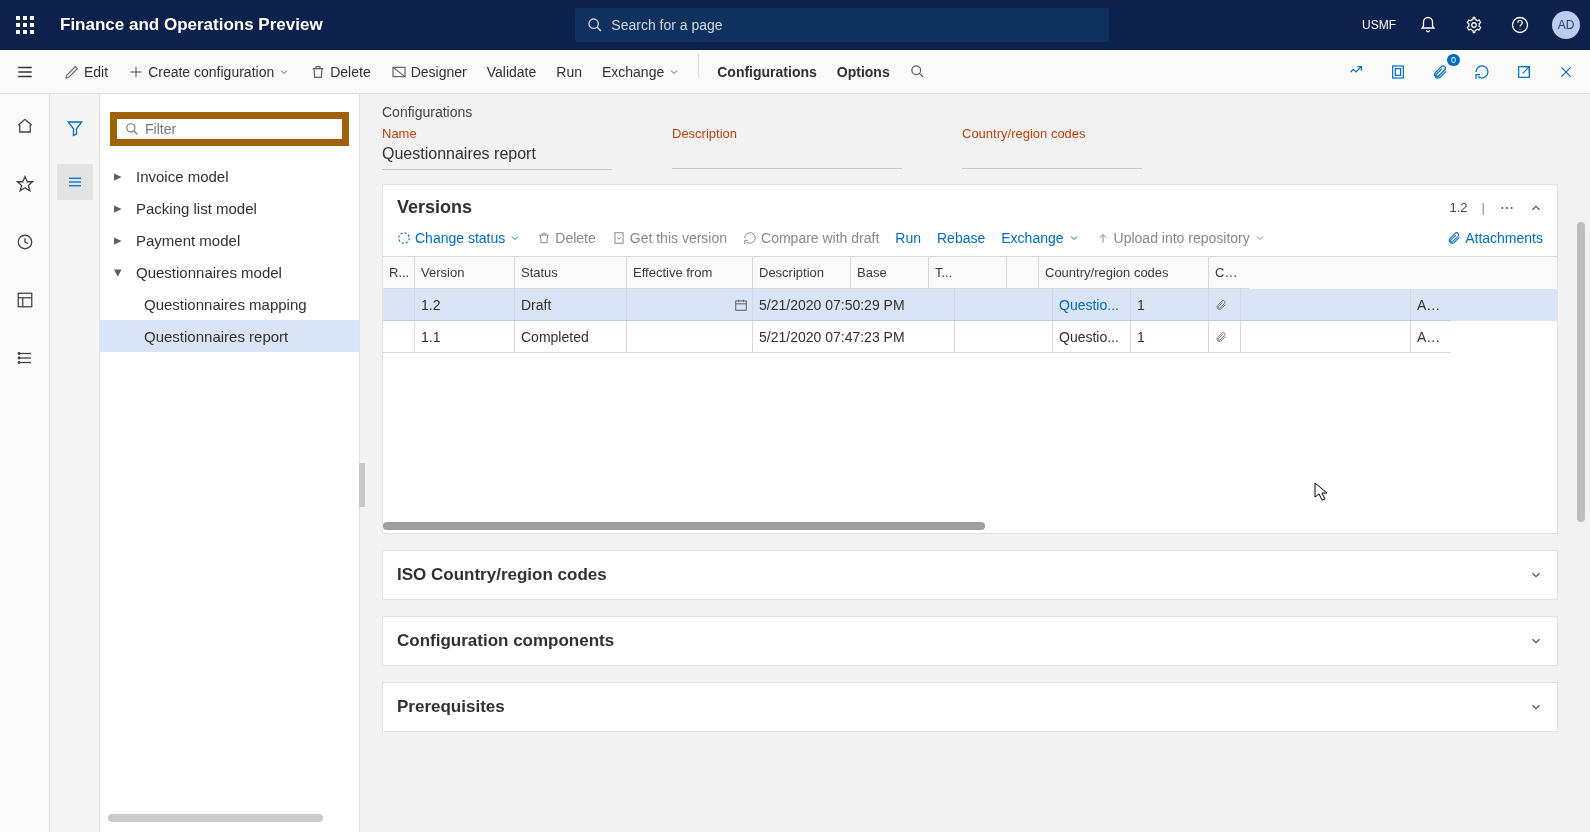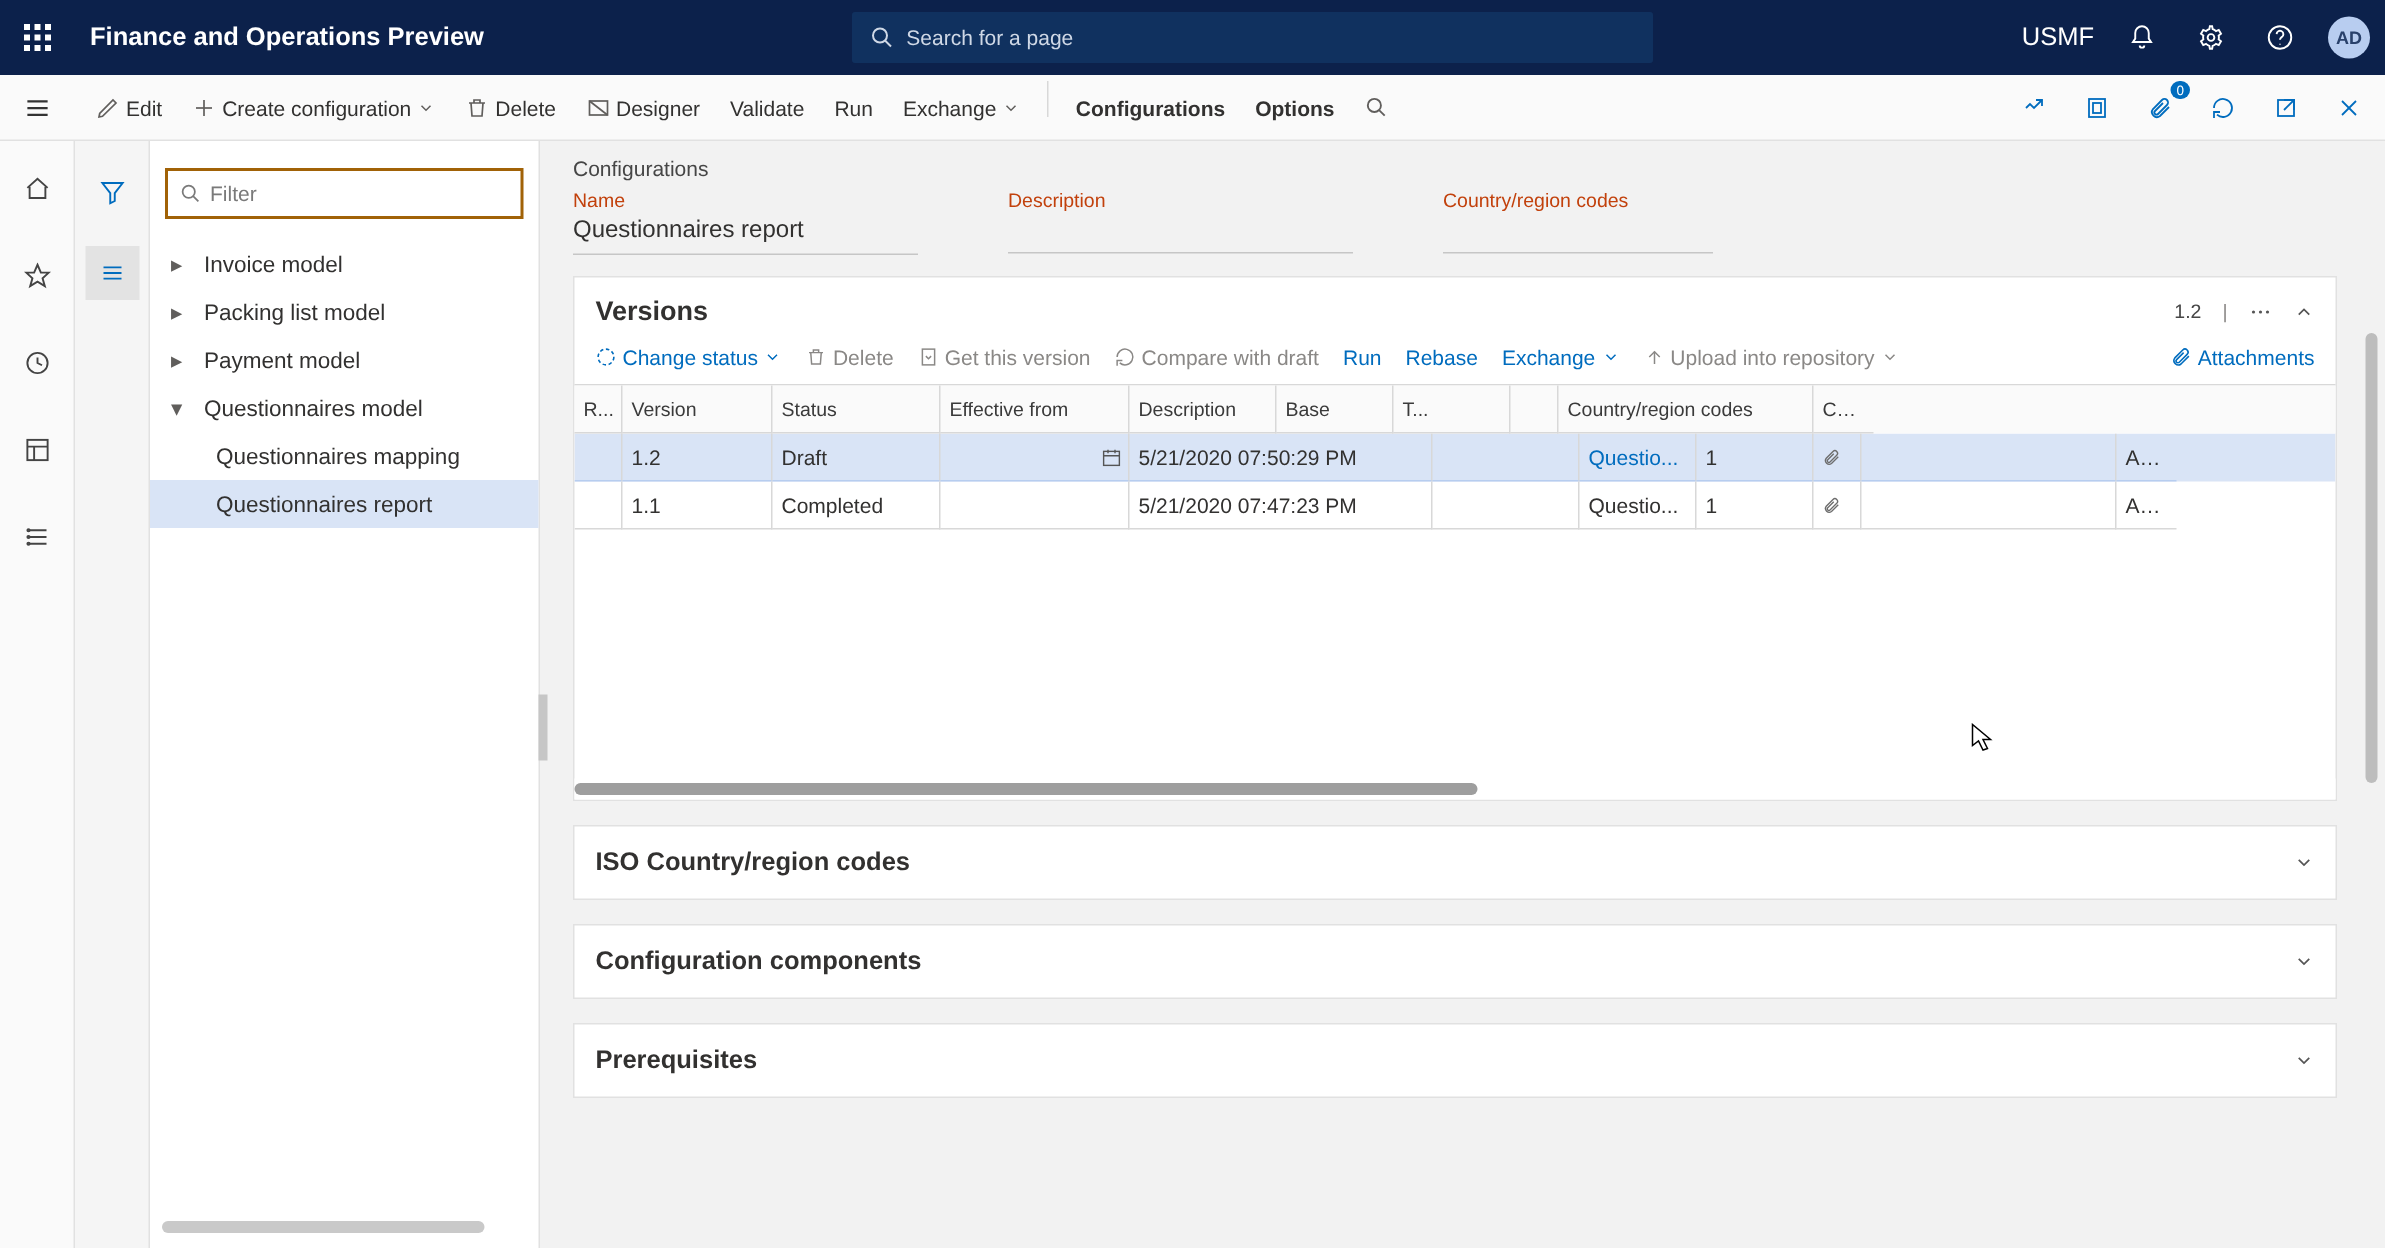--- a/index.html
+++ b/index.html
@@ -7,23 +7,23 @@
 svg { display: block; }
 
 
 .topbar { height: 50px; background: #0c214b; color: #fff; display: flex; align-items: center; padding: 0 10px; }
 .topbar .waffle { width: 30px; height: 30px; display: grid; grid-template-columns: repeat(3,4px); grid-auto-rows: 4px; gap: 3px; align-content: center; justify-content: center; cursor: pointer; }
 .topbar .waffle span { background: #fff; }
 .topbar .title { font-size: 17px; font-weight: 600; margin-left: 20px; }
 .topbar .search { margin-left: auto; margin-right: auto; width: 534px; height: 34px; background: #10315f; color: #cfd8e6; display: flex; align-items: center; padding: 16px 12px; border-radius: 2px; }
 .topbar .search svg { stroke: #cfd8e6; margin-right: 8px; }
 .topbar .right { display: flex; align-items: center; gap: 18px; }
-.topbar .co { font-size: 17px; }
+.topbar .co { font-size: 12px; }
 .topbar .icon-btn { width: 28px; height: 28px; display: flex; align-items: center; justify-content: center; cursor: pointer; }
-.topbar .avatar { width: 28px; height: 28px; border-radius: 50%; background: #b8cdf0; color: #29416b; font-size: 12px; font-weight: 700; display: flex; align-items: center; justify-content: center; }
+.topbar .avatar { width: 28px; height: 28px; border-radius: 50%; background: #b8cdf0; color: #29416b; font-size: 12px; font-weight: 400; display: flex; align-items: center; justify-content: center; }
 
 
 .actionbar { height: 44px; background: #fafafa; border-bottom: 1px solid #e1e1e1; display: flex; align-items: center; padding: 0 10px 0 0; }
 .actionbar .left-icons { width: 50px; display:flex; justify-content:center; }
 .actionbar .left-icons .ham { cursor:pointer; }
 .actionbar .ab-items { display: flex; align-items: flex-start; gap: 4px; margin-left: 6px; }
 .ab-btn { height: 36px; display: flex; align-items: center; padding: 0 8px; gap: 4px; color: #323130; cursor: pointer; font-size: 14px; }
 .ab-btn svg { stroke: #605e5c; }
 .ab-sep { width: 1px; height: 24px; background: #d8d8d8; margin: 0 6px; }
 .actionbar .right-icons { margin-left: auto; display: flex; align-items: center; gap: 14px; }
@@ -34,21 +34,21 @@
 
 .body { display: flex; height: calc(832px - 50px - 44px); }
 .rail { width: 50px; background: #fafafa; border-right: 1px solid #e1e1e1; display: flex; flex-direction: column; align-items: center; padding-top: 16px; gap: 26px; }
 .rail .rail-btn { width:32px; height:32px; display:flex; align-items:center; justify-content:center; cursor:pointer; }
 
 .leftcol { width: 50px; border-right: 1px solid #e1e1e1; background:#f5f5f5; display:flex; flex-direction:column; align-items:center; padding-top:16px; gap:18px; }
 .leftcol .lc-btn { width:36px; height:36px; display:flex; align-items:center; justify-content:center; cursor:pointer; }
 .leftcol .lc-btn.active { background:#e3e3e3; }
 
 .tree-panel { width: 260px; background:#fff; border-right:1px solid #e1e1e1; display:flex; flex-direction:column; position:relative; }
-.tree-panel .filter { margin: 18px 10px 8px 10px; border:2px solid #a16207; height:34px; display:flex; align-items:center; padding:0 8px; color:#7a7a7a; }
+.tree-panel .filter { margin: 18px 10px 8px 10px; border:7px solid #a16207; height:34px; display:flex; align-items:center; padding:0 8px; color:#7a7a7a; }
 .tree-panel .filter svg { stroke:#7a7a7a; margin-right:6px; }
 .tree { padding: 6px 0; }
 .tree-item { height:32px; display:flex; align-items:center; padding-left:14px; font-size:15px; cursor:pointer; }
 .tree-item .arrow { width:14px; display:inline-block; color:#605e5c; }
 .tree-item.child { padding-left:44px; }
 .tree-item.selected { background:#d9e4f6; }
 .tree-scroll { position:absolute; left:8px; bottom:10px; right:36px; height:8px; background:#c9c9c9; border-radius:4px; }
 .split-handle { position:absolute; right:-6px; top:50%; width:6px; height:44px; background:#c6c6c6; }
 
 .main { flex:1; overflow:hidden; padding: 10px 16px 0 22px; position:relative; }

